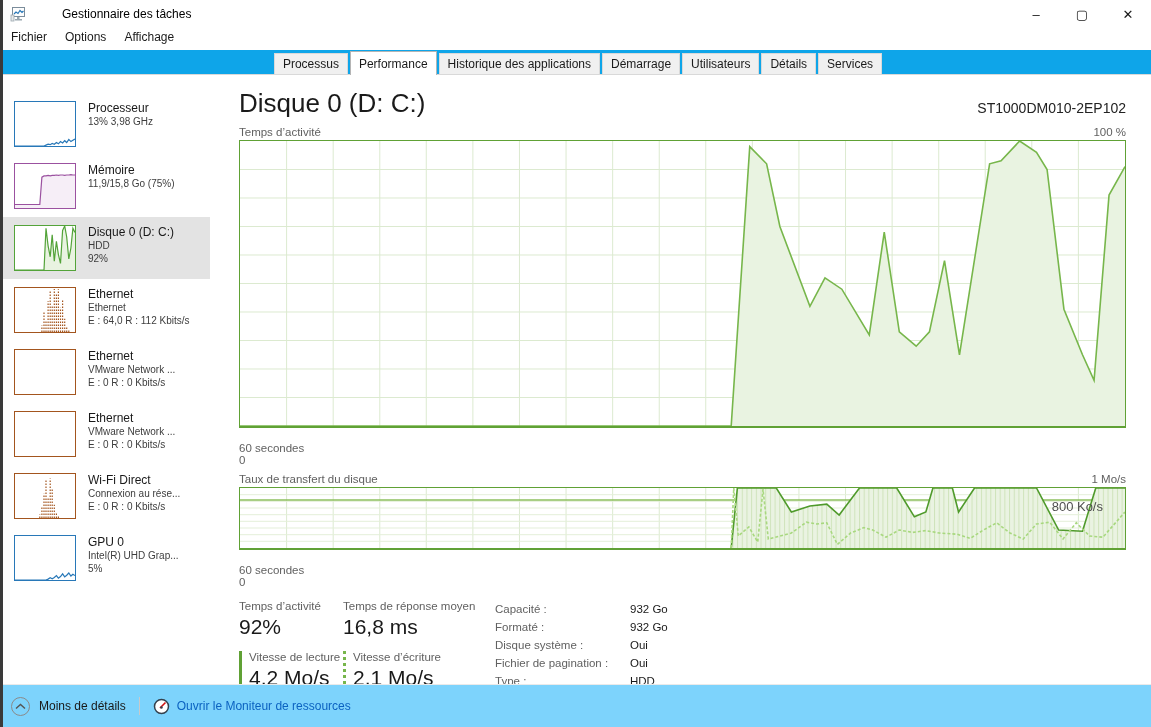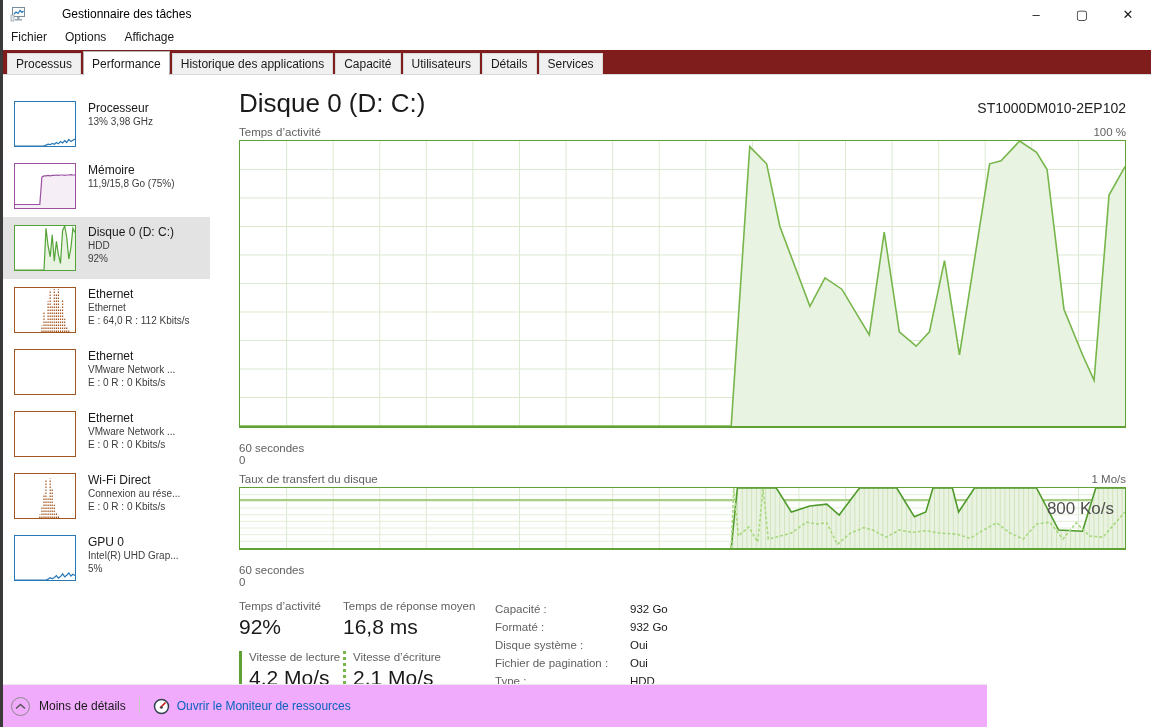--- a/index.html
+++ b/index.html
@@ -13,21 +13,21 @@
   
   .titlebar { height:28px; display:flex; align-items:center; background:#fff; padding-left:10px;gap:29px; }
   .app-icon { width:16px; height:16px; margin-right:7px; }
   .title-text { font-size:12px; color:#000; }
   .win-controls { margin-left:auto; display:flex; height:28px; }
   .win-btn { width:46px; height:28px; display:flex; align-items:center; justify-content:center; font-size:13px; color:#171717; }
   
   .menubar { height:22px; display:flex; align-items:flex-start; padding-left:2px; background:#fff; }
   .menu-item { padding:2px 9px; color:#1a1a1a; }
   
-  .tabstrip { height:25px; display:flex; align-items:flex-end; padding-left:7px; border-bottom:1px solid #d9d9d9; background:#7f1d1d; }
+  .tabstrip { height:25px; display:flex; align-items:flex-end; padding-left:7px; border-bottom:1px solid #d9d9d9; background:#0ea5e9;justify-content:center; }
   .tab { padding:3px 8px 4px; border:1px solid #d9d9d9; border-bottom:none; background:#f0f0f0; margin-right:2px; color:#1a1a1a; height:21px; }
   .tab.active { background:#fff; border-color:#b5b5b5; height:24px; padding-top:5px; margin-bottom:-1px; position:relative; z-index:2; }
   
   .content { display:flex; height:609px; background:#fff; }
   .sidebar { width:210px; padding-top:18px; flex-shrink:0; overflow:hidden; }
   .side-item { display:flex; align-items:flex-start; padding:8px 0 8px 14px; height:62px; }
   .side-item.selected { background:#e3e3e3; }
   .thumb { width:62px; height:46px; background:#fff; border:1px solid; flex-shrink:0; }
   .side-text { margin-left:12px; line-height:1.25; padding-top:0px; white-space:nowrap; }
   .side-title { font-size:12px; color:#191919; }
@@ -39,34 +39,34 @@
   .device-name { font-size:14px; color:#222; margin-top:12px; }
   .chart-label-row, .axis-row { display:flex; justify-content:space-between; font-size:11.5px; color:#616161; }
   .chart-label-row { margin-top:7px; margin-bottom:2px; }
   .axis-row { padding-top:14px;flex-direction:column; }
   .chartbox { border:1px solid #60a135; border-bottom-width:2px; background:#fff; position:relative; }
   .chartbox svg { display:block; width:100%; }
   #chart1 { height:288px; }
   #chart1 svg { height:285px; }
   #chart2 { height:63px; margin-top:1px; }
   #chart2 svg { height:60px; }
-  .inner-ylabel { position:absolute; right:11px; top:11px; font-size:17px; color:#4f4f4f; background:transparent;margin-left:12px; }
+  .inner-ylabel { position:absolute; right:22px; top:11px; font-size:13px; color:#4f4f4f; background:transparent;margin-left:12px; }
   
   .stats { display:flex; margin-top:12px; }
   .stats-left { display:grid; grid-template-columns:104px 152px; grid-row-gap:11px; width:256px; }
   .stat-label { font-size:11.5px; color:#616161; margin-bottom:3px; white-space:nowrap; }
   .stat-value { font-size:21px; font-weight:300; color:#191919; }
   .bar-solid { border-left:3px solid #60a135; padding-left:7px; }
   .bar-dotted { border-left:3px dotted #77b64b; padding-left:7px; }
   .details-table { font-size:11.5px; line-height:18px; }
   .details-row { display:flex; }
   .details-label { width:135px; color:#616161; }
   .details-value { color:#191919; }
   
-  .footer { position:absolute; left:0; bottom:0; width:987px; height:43px; border-top:1px solid #eaeaea; display:flex; align-items:center; padding-left:11px; background:#f0abfc; }
+  .footer { position:absolute; left:0; bottom:0; width:1151px; height:43px; border-top:1px solid #eaeaea; display:flex; align-items:center; padding-left:11px; background:#7dd3fc; }
   .chev-circle { width:19px; height:19px; border:1px solid #8a8a8a; border-radius:50%; display:flex; align-items:center; justify-content:center; }
   .footer-label { margin-left:9px; color:#191919; }
   .footer-div { width:1px; height:18px; background:#c9c9c9; margin:0 13px; }
   .res-link { color:#0b62c1; margin-left:7px; }
 </style>
 </head>
 <body>
 
 <div class="left-strip"></div>
 
@@ -89,21 +89,21 @@
 <div class="menubar">
   <span class="menu-item">Fichier</span>
   <span class="menu-item">Options</span>
   <span class="menu-item">Affichage</span>
 </div>
 
 <div class="tabstrip">
   <div class="tab">Processus</div>
   <div class="tab active">Performance</div>
   <div class="tab">Historique des applications</div>
-  <div class="tab">Capacité</div>
+  <div class="tab">Démarrage</div>
   <div class="tab">Utilisateurs</div>
   <div class="tab">Détails</div>
   <div class="tab">Services</div>
 </div>
 
 <div class="content">
 
   <div class="sidebar" id="sidebar">
       <div class="side-item">
         <svg class="thumb" viewBox="0 0 60 44" preserveAspectRatio="none" style="border-color: rgb(40, 120, 184);">

